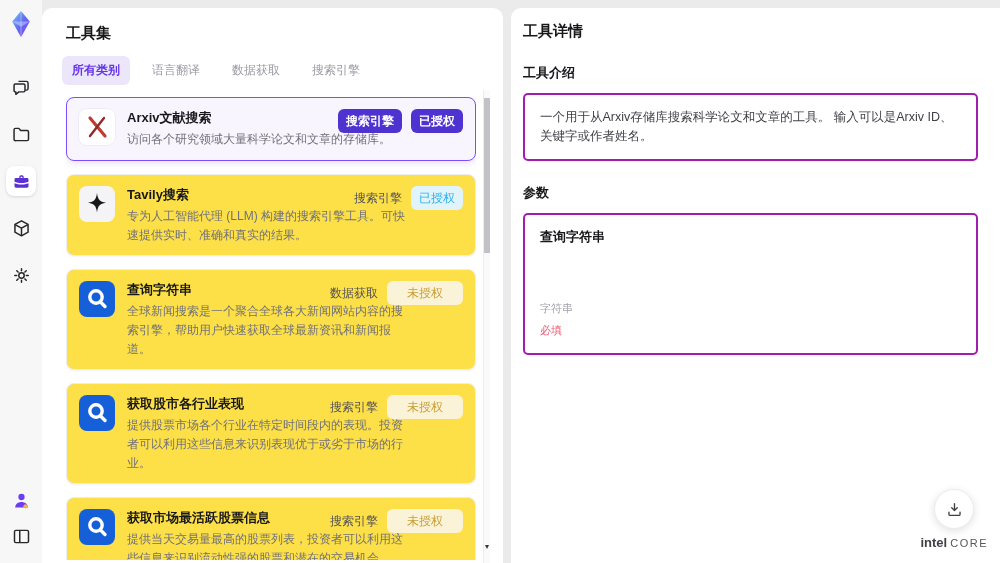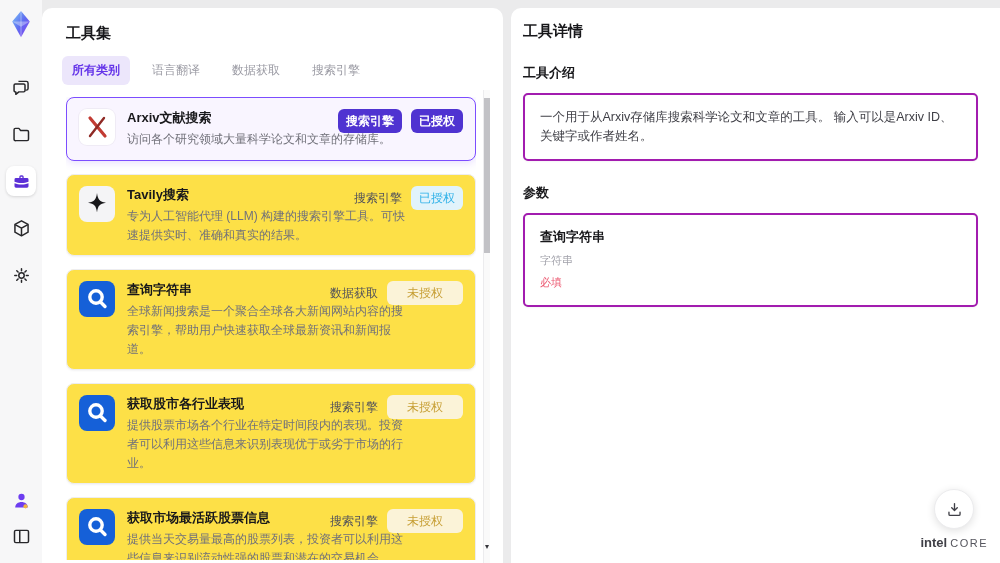--- a/index.html
+++ b/index.html
@@ -58,21 +58,21 @@
   .detail-panel{position:absolute;left:511px;top:8px;right:0;bottom:0;background:#fff;
     border-radius:10px 0 0 0;padding:14px 22px 8px 12px;}
   .detail-title{font-size:15px;font-weight:bold;color:#18181b;margin:0;}
   .section-h{font-size:13px;font-weight:bold;color:#18181b;margin:23px 0 11px;}
   .box{border:2px solid #a21caf;border-radius:5px;background:#fff;
     box-shadow:0 1px 2px rgba(0,0,0,.04);}
   .intro-box{padding:13px 15px;font-size:12.5px;color:#3f3f46;line-height:1.5;}
   .param-box{padding:13px 15px 15px;}
   .param-head{display:flex;align-items:baseline;gap:7px;flex-direction:column;}
   .param-name{font-size:13px;font-weight:bold;color:#18181b;}
-  .param-type{font-size:11px;color:#a1a1aa;}
+  .param-type{font-size:11px;color:#a1a1aa;margin-top:48px;}
   .param-req{font-size:11px;color:#ec5a72;}
   .param-desc{font-size:12px;color:#52525b;margin-top:10px;line-height:1.5;}
 
   
   .corner{position:absolute;right:12px;bottom:14px;display:flex;flex-direction:column;
     align-items:center;gap:7px;z-index:5;}
   .dl-btn{width:40px;height:40px;border-radius:50%;background:#fff;border:1px solid #ececee;
     box-shadow:0 2px 8px rgba(0,0,0,.12);display:flex;align-items:center;justify-content:center;
     cursor:pointer;padding:0;}
   .intel{font-size:13px;color:#3f3f46;line-height:1;}

